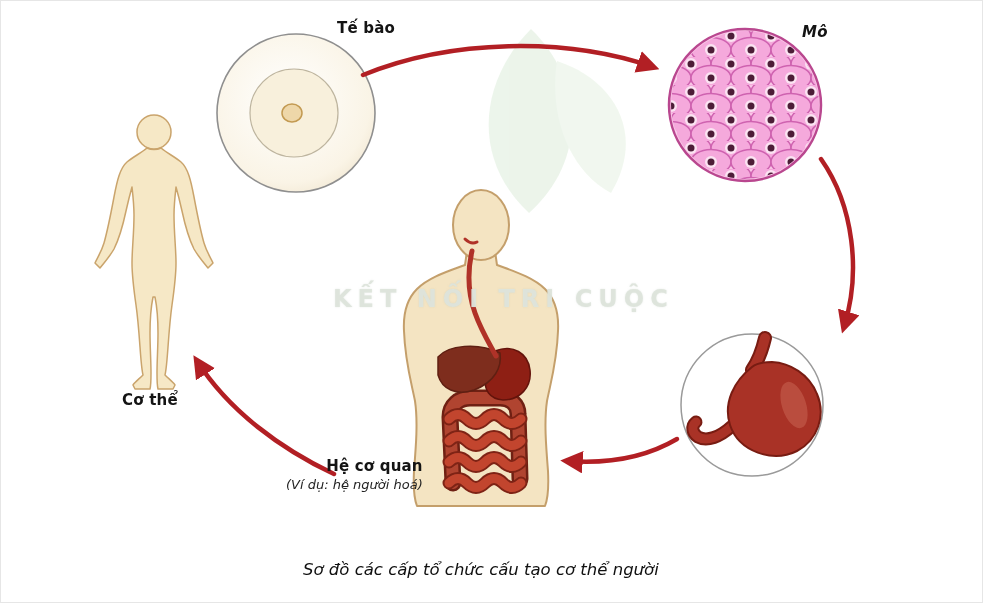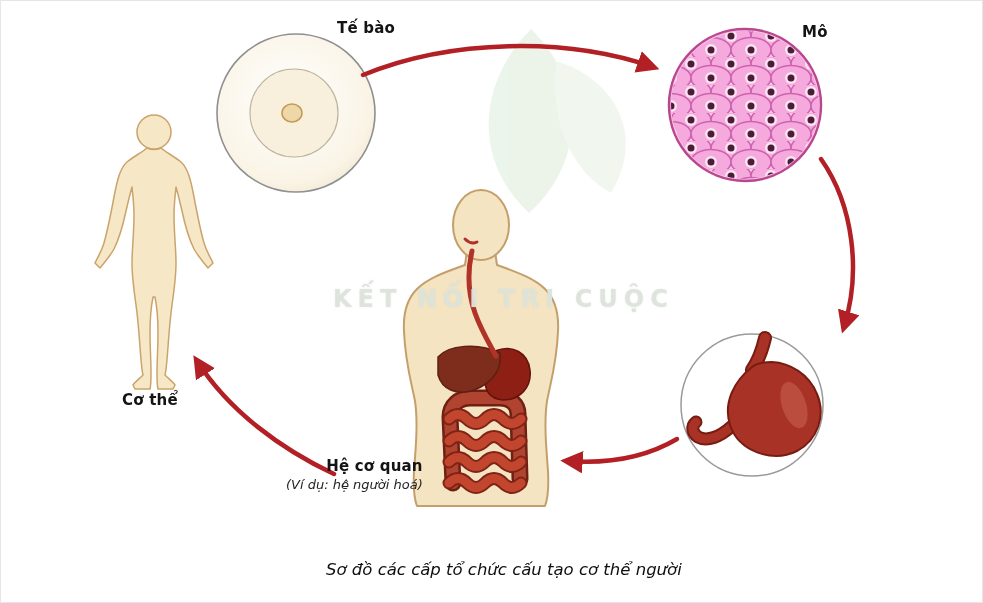--- a/index.html
+++ b/index.html
@@ -7,21 +7,21 @@
   .stage { position:relative; width:983px; height:603px; background:#ffffff; border:1px solid #e6e6e6; overflow:hidden; }
   .stage > svg { position:absolute; left:0; top:0; }
   .abs { position:absolute;text-align:right; }
   .lbl { font-weight:bold; font-size:15px; color:#141414; letter-spacing:.2px; white-space:nowrap; }
   .sub { font-weight:normal; font-style:italic; font-size:13px; color:#232323; margin-top:2px; white-space:nowrap; }
   .wm { position:absolute; color:rgba(221,228,219,0.95); font-weight:bold; font-size:24px; letter-spacing:6px;
         text-shadow:0 0 2px rgba(186,198,186,0.35); white-space:nowrap; }
   .caption { position:absolute; left:302px; top:559px; display:flex; align-items:center; gap:14px; }
   .badge { background:#a3cc5e; color:#0e6b3d; font-weight:bold; font-style:italic; font-size:15.5px;
            padding:3px 17px; border-radius:8px; white-space:nowrap; }
-  .cap-text { font-style:italic; font-size:16.5px; color:#101010; white-space:nowrap;margin-left:23px; }
+  .cap-text { font-style:italic; font-size:16.5px; color:#101010; white-space:nowrap; }
 </style>
 </head>
 <body>
 
 <div class="stage">
 
   <svg width="983" height="603" viewBox="0 0 983 603">
     <defs>
       <radialGradient id="cellGrad" cx="45%" cy="42%" r="65%">
         <stop offset="0%" stop-color="#ffffff"></stop>
@@ -121,21 +121,21 @@
       <path d="M 362 74 C 450 38, 565 36, 652 66" marker-end="url(#ah)"></path>
       <path d="M 820 158 C 853 205, 860 272, 843 326" marker-end="url(#ah)"></path>
       <path d="M 676 438 C 642 458, 606 463, 566 460" marker-end="url(#ah)"></path>
       <path d="M 333 473 C 280 448, 228 410, 196 360" marker-end="url(#ah)"></path>
     </g>
   </svg>
 
   <div class="wm" style="left:332px; top:284px;">KẾT NỐI TRI CUỘC</div>
 
   <div class="abs lbl" style="left:336px; top:18px;">Tế bào</div>
-  <div class="abs lbl" style="left:801px; top:22px;">Mô</div>
+  <div class="abs lbl" style="left:801px; top:22px;font-style:italic;">Mô</div>
 
 
   <div class="abs" style="left:285px; top:456px;">
     <div class="lbl">Hệ cơ quan</div>
     <div class="sub">(Ví dụ: hệ người hoá)</div>
   </div>
 
   <div class="abs lbl" style="left:121px; top:390px;">Cơ thể</div>
 
   <div class="caption">

